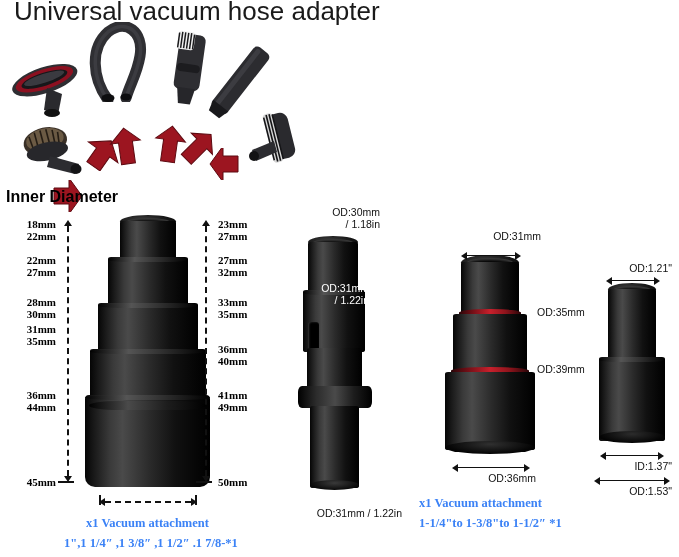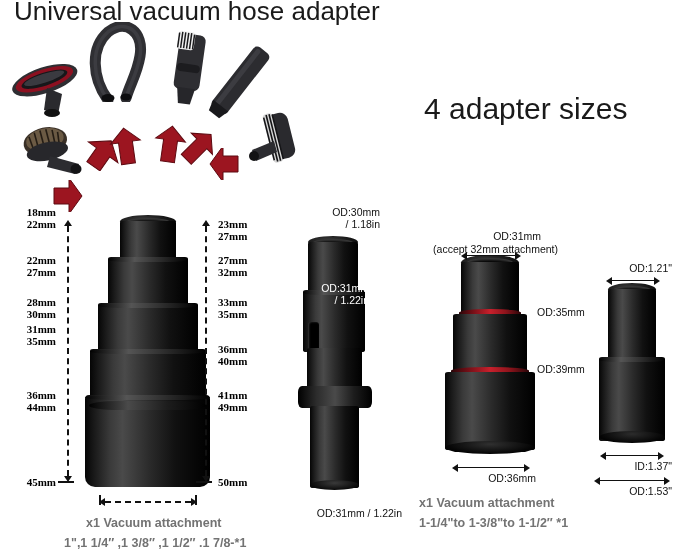--- a/index.html
+++ b/index.html
@@ -45,23 +45,23 @@
     color:#000;
     line-height:12px;
     white-space:nowrap;
   }
   .mm.right{text-align:center;}
   .mm.left{text-align:right;}
 
   .cap{
     font-size:12.5px;
     font-weight:bold;
-    color:#737373;
-    white-space:nowrap;
-    font-family:Liberation Sans, sans-serif;
+    color:#3b82f6;
+    white-space:nowrap;
+    font-family:Liberation Serif, serif;
   }
   .callout{
     font-size:10.5px;
     color:#111;
     white-space:nowrap;
     font-family:"Liberation Sans", sans-serif;
   }
   .callout.white{color:#ffffff;}
   .callout.center{text-align:right;}
 
@@ -130,21 +130,20 @@
   
   .att{position:absolute;}
   .att svg{display:block;}
 </style>
 </head>
 <body>
 
 <div class="stage">
 
   <div class="abs main-title">Universal vacuum hose adapter</div>
-  <div class="abs sizes-title">4 adapter sizes</div>
 
   <div class="att" style="left:6px;top:58px;">
     <svg width="80" height="62" viewBox="0 0 80 62">
       <g transform="rotate(-18 40 26)">
         <ellipse cx="40" cy="22" rx="34" ry="13" fill="#2e2e32"></ellipse>
         <ellipse cx="40" cy="21" rx="30" ry="10" fill="#8c1020"></ellipse>
         <ellipse cx="40" cy="21" rx="24" ry="6.5" fill="#17171a"></ellipse>
         <ellipse cx="40" cy="20" rx="21" ry="4.5" fill="#3a3a40"></ellipse>
       </g>
       <path d="M41 30 L56 36 L52 57 L38 52 Z" fill="#2a2a2e"></path>
@@ -263,20 +262,21 @@
       </svg>
   </div>
   <div class="arrow" style="left:200px;top:148px;">
     <svg width="48" height="32" viewBox="0 0 48 32">
         <g transform="rotate(90 24 16)">
       <path d="M16 2 L32 2 L32 17 L42 17 L24 30 L6 17 L16 17 Z" fill="#9c1520" stroke="#5d0a11" stroke-width="1"></path>
     </g>
       </svg>
   </div>
 
+  <div class="abs col-head" style="left:6px;top:188px;">Inner Diameter</div>
 
   <div class="abs" style="left:85px;top:215px;width:125px;height:275px;">
 
     <div class="rim" style="left:35px;top:0px;width:56px;height:13px;"></div>
     <div class="rim-inner" style="left:41px;top:3px;width:44px;height:8px;"></div>
     <div class="seg" style="left:35px;top:6px;width:56px;height:38px;"></div>
 
     <div class="seg lip" style="left:23px;top:42px;width:80px;height:48px;"></div>
 
     <div class="seg lip" style="left:13px;top:88px;width:100px;height:48px;"></div>
@@ -290,21 +290,21 @@
   <div class="abs arrowhead-up" style="left:64px;top:220px;"></div>
   <div class="abs vline" style="left:67px;top:226px;height:250px;"></div>
   <div class="abs arrowhead-down" style="left:64px;top:476px;"></div>
   <div class="abs tick" style="left:58px;top:481px;width:16px;"></div>
 
   <div class="abs arrowhead-up" style="left:202px;top:220px;"></div>
   <div class="abs vline" style="left:205px;top:226px;height:250px;"></div>
   <div class="abs arrowhead-down" style="left:202px;top:476px;"></div>
   <div class="abs tick" style="left:196px;top:481px;width:16px;"></div>
 
-  <div class="abs mm left" style="left:0px;top:206px;width:56px;">
+  <div class="abs mm left" style="left:0px;top:218px;width:56px;">
     <div>18mm</div>
     <div>22mm</div>
   </div>
   <div class="abs mm left" style="left:0px;top:254px;width:56px;">
     <div>22mm</div>
     <div>27mm</div>
   </div>
   <div class="abs mm left" style="left:0px;top:296px;width:56px;">
     <div>28mm</div>
     <div>30mm</div>
@@ -384,21 +384,20 @@
     <div class="redring" style="left:16px;top:54px;width:62px;height:9px;"></div>
 
     <div class="seg" style="left:10px;top:59px;width:74px;height:58px;"></div>
     <div class="redring" style="left:8px;top:112px;width:78px;height:9px;"></div>
 
     <div class="seg" style="left:2px;top:117px;width:90px;height:78px;"></div>
     <div class="abs" style="left:2px;top:186px;width:90px;height:13px;background:radial-gradient(ellipse at 50% 25%,#303030,#040404 70%);border-radius:50%;"></div>
   </div>
 
   <div class="abs callout center" style="left:441px;top:230px;width:100px;">OD:31mm</div>
-  <div class="abs callout center" style="left:424px;top:243px;width:134px;">(accept 32mm attachment)</div>
   <div class="abs" style="left:461px;top:252px;width:60px;height:8px;">
     <div class="abs ah-left" style="left:0px;top:0px;"></div>
     <div class="abs hline" style="left:5px;top:3px;width:50px;"></div>
     <div class="abs ah-right" style="left:54px;top:0px;"></div>
   </div>
   <div class="abs callout" style="left:537px;top:306px;">OD:35mm</div>
   <div class="abs callout" style="left:537px;top:363px;">OD:39mm</div>
 
   <div class="abs" style="left:452px;top:464px;width:78px;height:8px;">
     <div class="abs ah-left" style="left:0px;top:0px;"></div>

